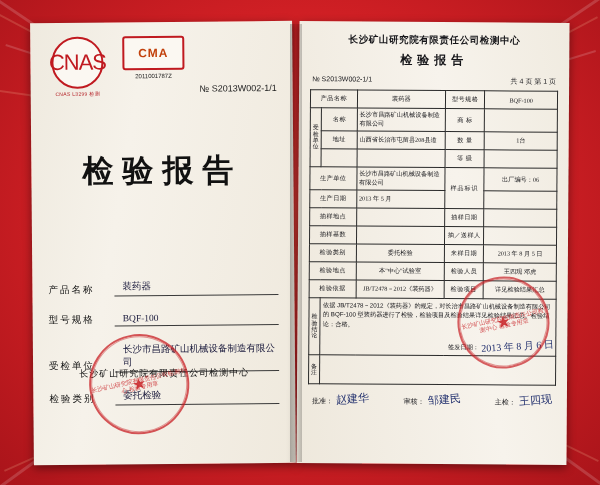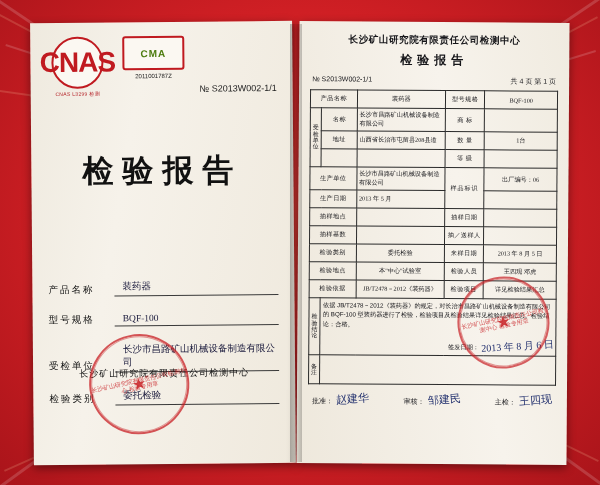--- a/index.html
+++ b/index.html
@@ -43,31 +43,31 @@
   }
 
   
   .lp{position:absolute;inset:0;padding:14px 16px;box-sizing:border-box;color:#1b1b1b;}
   .badges{display:flex;gap:14px;align-items:flex-start;}
   .badge{width:62px;}
   .seal-circle{
     width:48px;height:48px;border-radius:50%;
     border:2px solid #c01a20;margin:0 auto;
     display:flex;align-items:center;justify-content:center;
-    color:#c01a20;font-weight:bold;font-size:28px;
+    color:#c01a20;font-weight:normal;font-size:22px;
     background:#fbf8f2;
   }
   .seal-circle span{letter-spacing:-1px;}
   .badge-code{
     text-align:center;font-size:5px;color:#b2191f;margin-top:2px;letter-spacing:.3px;
   }
   .cma{
     width:58px;height:30px;border:2px solid #c01a20;border-radius:3px;
     display:flex;align-items:center;justify-content:center;
-    color:#4d7c0f;font-weight:bold;font-size:10px;letter-spacing:1px;
+    color:#c2410c;font-weight:bold;font-size:12px;letter-spacing:1px;
     background:#fbf8f2;
   }
   .cma-code{text-align:center;font-size:6px;color:#222;margin-top:3px;}
   .docno{
     position:absolute;right:16px;top:62px;font-size:9px;color:#222;
   }
   .big-title{
     margin-top:54px;text-align:center;
     font-family:"Liberation Serif", serif;
     font-size:31px;font-weight:bold;letter-spacing:9px;color:#111;

